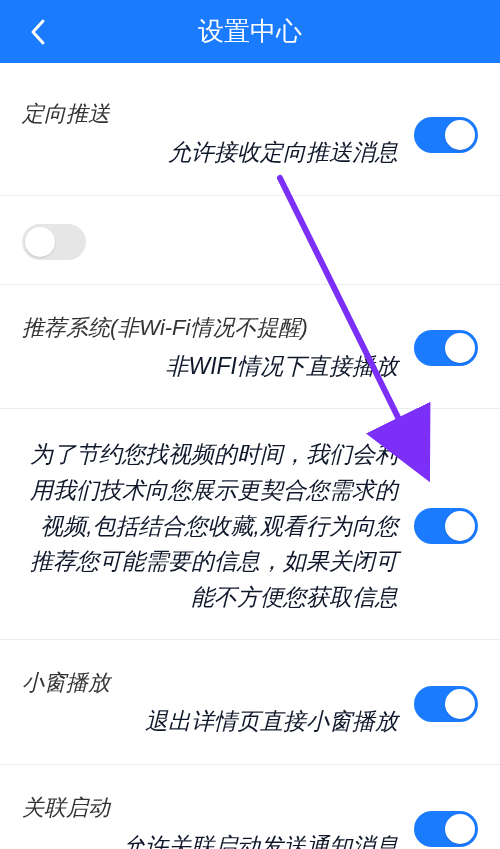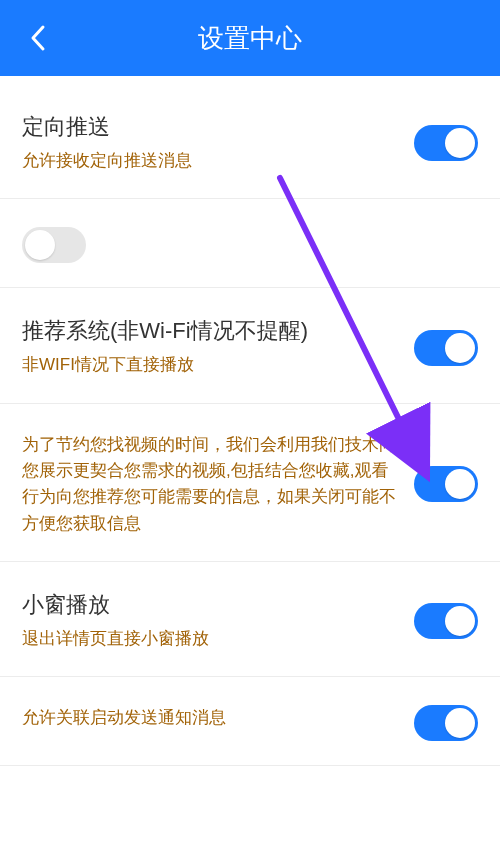--- a/index.html
+++ b/index.html
@@ -6,21 +6,21 @@
     body {
       width: 500px;
       height: 849px;
       font-family: -apple-system, "PingFang SC", "Microsoft YaHei", sans-serif;
       background: #fff;
       overflow: hidden;
       position: relative;
     }
     .header {
       background: #1a7bff;
-      height: 76px;
+      height: 63px;
       display: flex;
       align-items: center;
       position: relative;
     }
     .back-btn {
       position: absolute;
       left: 18px;
       top: 50%;
       transform: translateY(-50%);
       width: 40px;
@@ -37,32 +37,34 @@
       width: 100%;
       text-align: center;
     }
     .content { padding-top: 8px; }
     .setting-item {
       padding: 28px 22px 24px 22px;
       border-bottom: 1px solid #ececec;
       display: flex;
       align-items: flex-start;
       gap: 16px;
+      font-style: italic;
     }
     .setting-text { flex: 1 1 auto; min-width: 0; }
     .setting-title {
       font-size: 22px;
       color: #333;
       margin-bottom: 6px;
       font-weight: 400;
     }
     .setting-desc {
-      font-size: 17px;
-      color: #a16207;
+      font-size: 23px;
+      color: #0f172a;
       line-height: 1.55;
+      text-align: right;
     }
     .toggle {
       flex: 0 0 auto;
       width: 64px;
       height: 36px;
       border-radius: 18px;
       position: relative;
       cursor: pointer;
       align-self: center;
     }
@@ -141,20 +143,21 @@
       <div class="setting-title">小窗播放</div>
       <div class="setting-desc">退出详情页直接小窗播放</div>
     </div>
     <div class="toggle on">
         <div class="toggle-knob"></div>
       </div>
   </div>
 
   <div class="setting-item">
     <div class="setting-text">
+      <div class="setting-title">关联启动</div>
       <div class="setting-desc">允许关联启动发送通知消息</div>
     </div>
     <div class="toggle on">
         <div class="toggle-knob"></div>
       </div>
   </div>
 
 </div>
 
 <svg class="arrow-annotation" width="190" height="330" viewBox="0 0 190 330">

